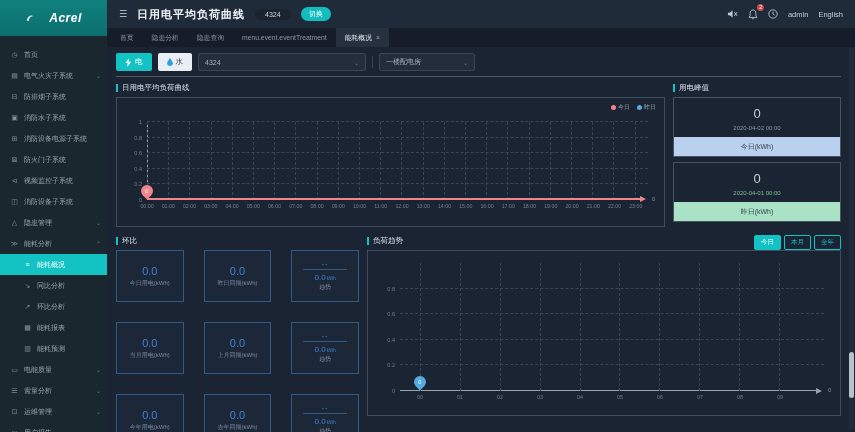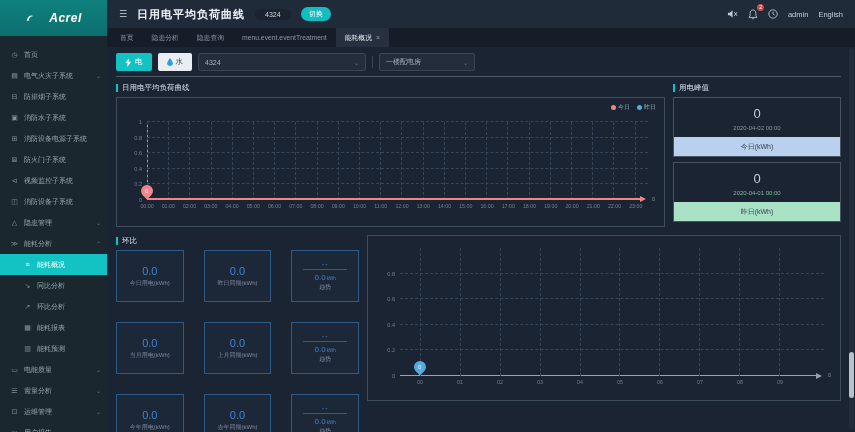--- a/index.html
+++ b/index.html
@@ -501,20 +501,31 @@
             <div class="ring-box trend">
               <div class="rb-top">--</div>
               <div class="rb-line"></div>
               <div class="rb-val"><span>0.0</span><i class="rb-unit">kWh</i></div>
               <div class="rb-label">趋势</div>
             </div>
           </div>
       </section>
 
       <section class="trend-section">
+        <div class="trend-head">
+          <div class="sec-title">
+            <i class="accent"></i>
+            <span>负荷趋势</span>
+          </div>
+          <div class="trend-btns" id="trend-btns">
+              <button class="tbtn active">今日</button>
+              <button class="tbtn">本月</button>
+              <button class="tbtn">全年</button>
+            </div>
+        </div>
         <div class="chart-box trend-box">
           <div class="plot" id="plot-bot">
             <div class="ylabels" id="yl-bot">
                 <span class="ytick" style="bottom: calc(0% - 3px);">0</span>
                 <span class="ytick" style="bottom: calc(20% - 3px);">0.2</span>
                 <span class="ytick" style="bottom: calc(40% - 3px);">0.4</span>
                 <span class="ytick" style="bottom: calc(60% - 3px);">0.6</span>
                 <span class="ytick" style="bottom: calc(80% - 3px);">0.8</span>
               </div>
             <div class="hgrid" id="hg-bot">

